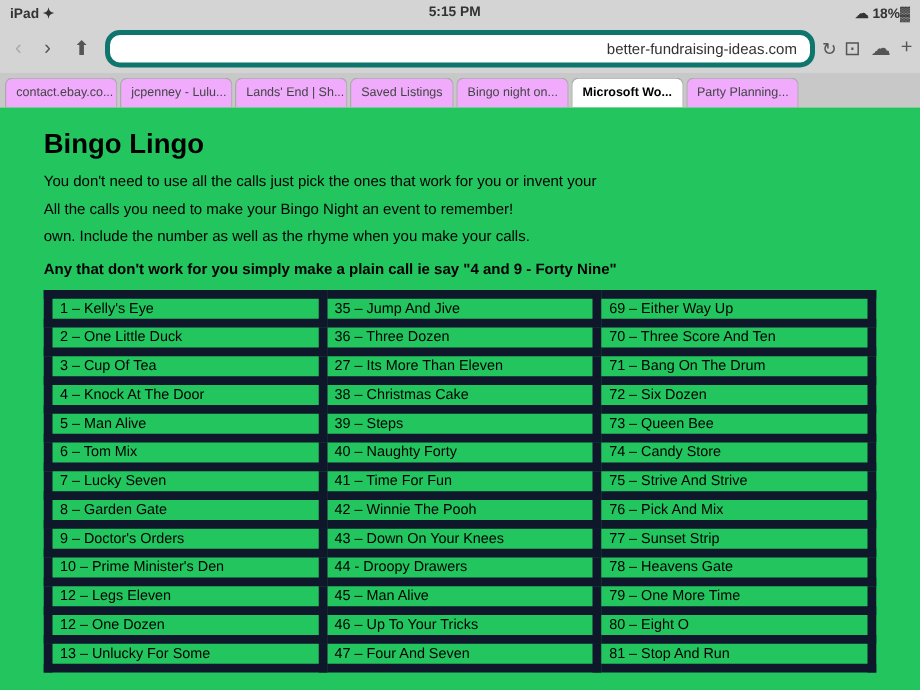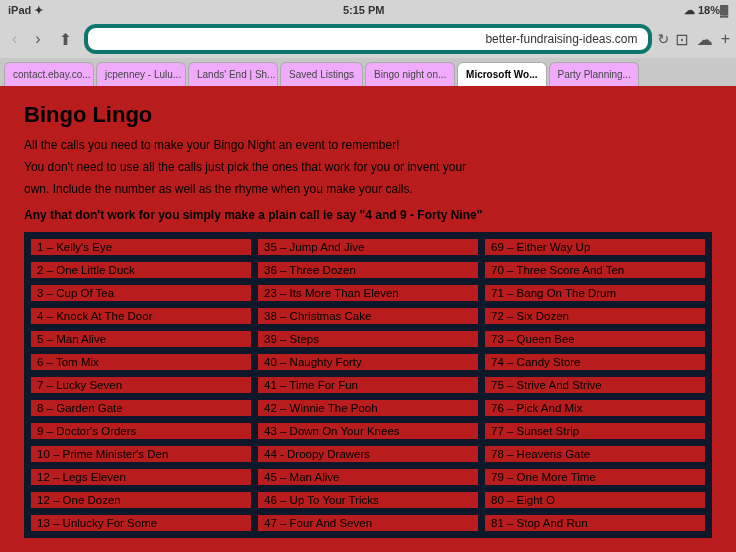--- a/index.html
+++ b/index.html
@@ -14,21 +14,21 @@
     .nav-btn { background: none; border: none; font-size: 16px; color: #555; cursor: pointer; padding: 2px 6px; }
     .nav-btn.disabled { color: #aaa; }
     .address-bar { flex: 1; background: white; border: 4px solid #0f766e; border-radius: 12px; padding: 4px 10px; font-size: 12px; text-align: right; color: #333; }
     .reload-btn { background: none; border: none; font-size: 14px; color: #555; cursor: pointer; }
     .nav-icons { display: flex; gap: 8px; font-size: 16px; color: #555; }
 
     .tabs-bar { background: #c8c8c8; display: flex; align-items: flex-end; padding: 0 4px; height: 28px; gap: 2px; overflow: hidden; }
     .tab { background: #f0abfc; border: 1px solid #aaa; border-bottom: none; border-radius: 6px 6px 0 0; padding: 3px 8px; font-size: 10px; color: #444; white-space: nowrap; cursor: pointer; max-width: 90px; overflow: hidden; text-overflow: ellipsis; height: 24px; display: flex; align-items: center; }
     .tab.active { background: white; color: #000; font-weight: bold; }
 
-    .content-area { flex: 1; background: #b91c1c; overflow: hidden; padding: 16px 24px; }
+    .content-area { flex: 1; background: #22c55e; overflow: hidden; padding: 16px 35px; }
 
     h1 { font-size: 22px; font-weight: bold; margin-bottom: 8px; color: #000; }
     .intro { font-size: 12px; color: #000; line-height: 1.5; margin-bottom: 10px; }
     .intro p { margin-bottom: 4px; }
     .note { font-size: 12px; font-weight: bold; color: #000; margin-bottom: 10px; }
 
     table { width: 100%; border-collapse: collapse; font-size: 11.5px; }
     td { border: 7px solid #0f172a; padding: 2px 6px; vertical-align: top; color: #000; width: 33.33%; }
     tr td { height: 18px; }
   </style>
@@ -62,41 +62,41 @@
     <div class="tab">Lands' End | Sh...</div>
     <div class="tab">Saved Listings</div>
     <div class="tab">Bingo night on...</div>
     <div class="tab active">Microsoft Wo...</div>
     <div class="tab">Party Planning...</div>
   </div>
 
   <div class="content-area">
     <h1>Bingo Lingo</h1>
     <div class="intro">
+      <p>You don't need to use all the calls just pick the ones that work for you or invent your</p>
       <p>All the calls you need to make your Bingo Night an event to remember!</p>
-      <p>You don't need to use all the calls just pick the ones that work for you or invent your</p>
       <p>own. Include the number as well as the rhyme when you make your calls.</p>
     </div>
     <p class="note">Any that don't work for you simply make a plain call ie say  "4 and 9 - Forty Nine"</p>
 
     <table>
       <tbody id="bingo-tbody">
           <tr>
             <td>1 – Kelly's Eye</td>
             <td>35 – Jump And Jive</td>
             <td>69 – Either Way Up</td>
           </tr>
           <tr>
             <td>2 – One Little Duck</td>
             <td>36 – Three Dozen</td>
             <td>70 – Three Score And Ten</td>
           </tr>
           <tr>
             <td>3 – Cup Of Tea</td>
-            <td>23 – Its More Than Eleven</td>
+            <td>27 – Its More Than Eleven</td>
             <td>71 – Bang On The Drum</td>
           </tr>
           <tr>
             <td>4 – Knock At The Door</td>
             <td>38 – Christmas Cake</td>
             <td>72 – Six Dozen</td>
           </tr>
           <tr>
             <td>5 – Man Alive</td>
             <td>39 – Steps</td>

